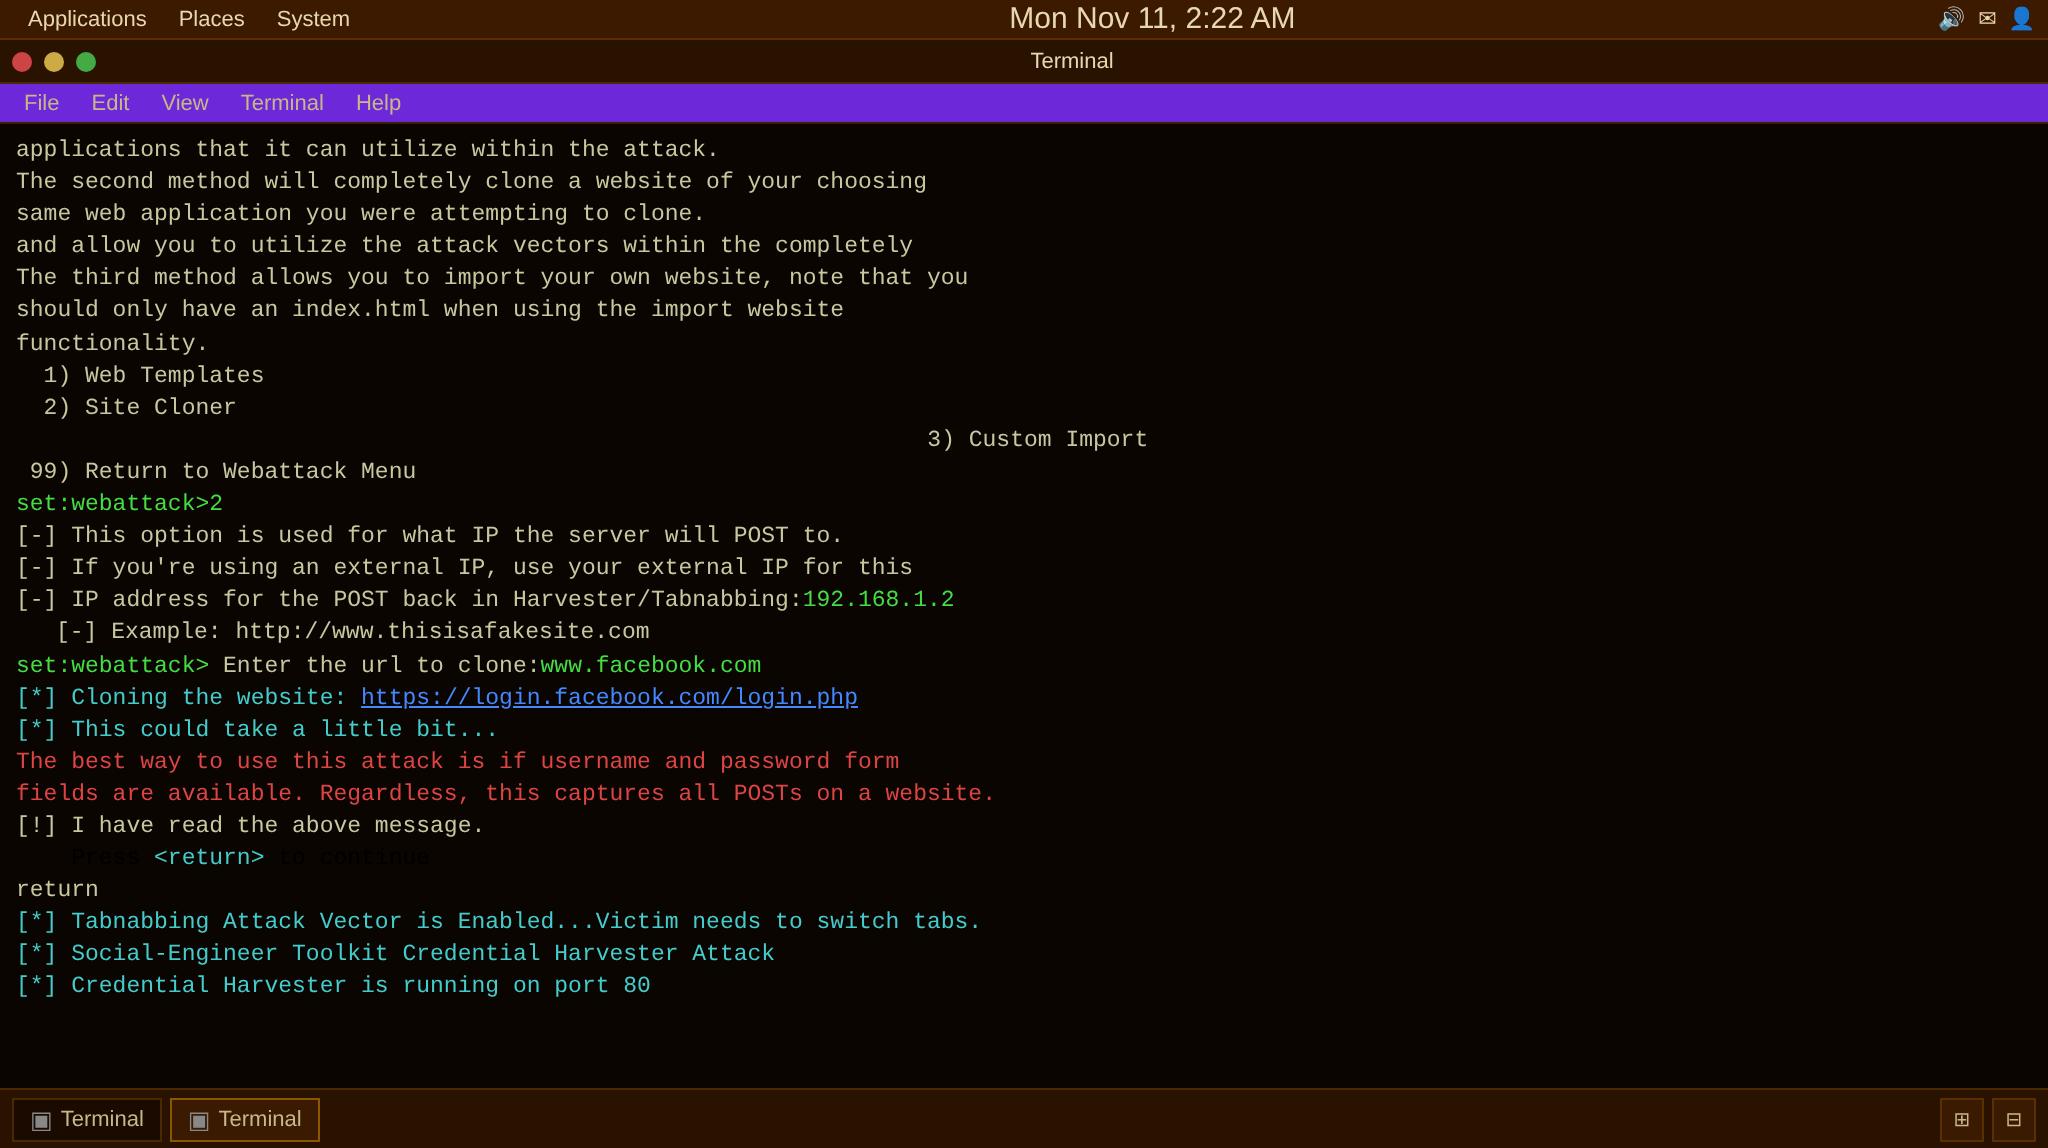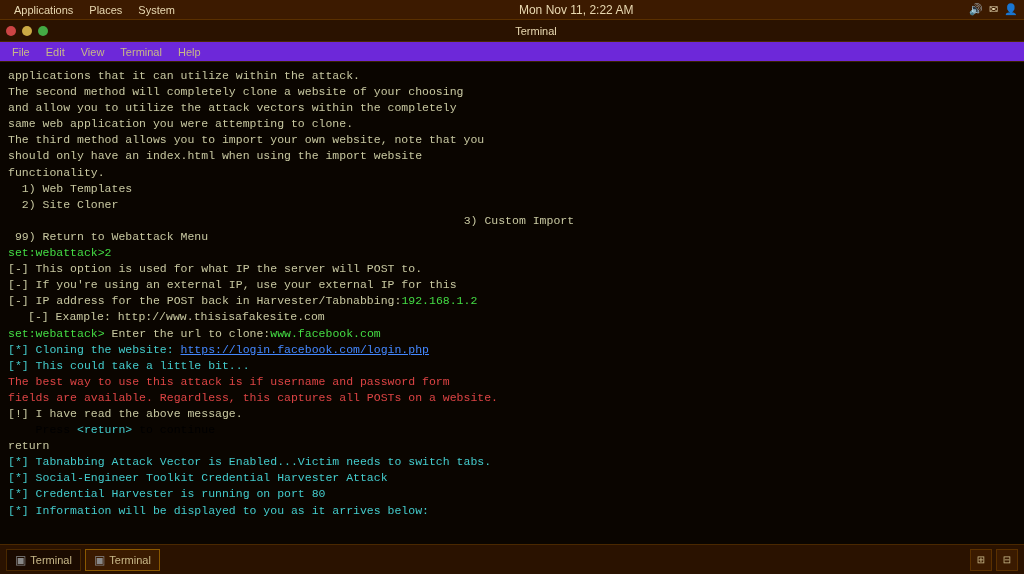--- a/index.html
+++ b/index.html
@@ -28,21 +28,21 @@
       gap: 0;
     }
     .top-menu-item {
       color: #e8d8b0;
       font-size: 11px;
       padding: 2px 8px;
       cursor: pointer;
     }
     #top-bar-center {
       color: #e8d8b0;
-      font-size: 12px;
+      font-size: 15px;
     }
     #top-bar-right {
       display: flex;
       align-items: center;
       gap: 6px;
       color: #e8d8b0;
       font-size: 11px;
     }
 
     
@@ -205,22 +205,22 @@
   <span class="menu-item">Help</span>
 </div>
 
 <div id="terminal">
 
 
   <div id="terminal-content">
       <span class="term-line" style="color: rgb(200, 200, 160);">applications that it can utilize within the attack.</span>
       <span class="term-line" style="color: rgb(200, 200, 160);"></span>
       <span class="term-line" style="color: rgb(200, 200, 160);">The second method will completely clone a website of your choosing</span>
+      <span class="term-line" style="color: rgb(200, 200, 160);">same web application you were attempting to clone.</span>
       <span class="term-line" style="color: rgb(200, 200, 160);">and allow you to utilize the attack vectors within the completely</span>
-      <span class="term-line" style="color: rgb(200, 200, 160);">same web application you were attempting to clone.</span>
       <span class="term-line" style="color: rgb(200, 200, 160);"></span>
       <span class="term-line" style="color: rgb(200, 200, 160);">The third method allows you to import your own website, note that you</span>
       <span class="term-line" style="color: rgb(200, 200, 160);">should only have an index.html when using the import website</span>
       <span class="term-line" style="color: rgb(200, 200, 160);">functionality.</span>
       <span class="term-line" style="color: rgb(200, 200, 160);"></span>
       <span class="term-line" style="color: rgb(200, 200, 160);">  1) Web Templates</span>
       <span class="term-line" style="color: rgb(200, 200, 160);">  2) Site Cloner</span>
       <span class="term-line" style="color: rgb(200, 200, 160); text-align: center;">  3) Custom Import</span>
       <span class="term-line" style="color: rgb(200, 200, 160);"></span>
       <span class="term-line" style="color: rgb(200, 200, 160);"> 99) Return to Webattack Menu</span>
@@ -238,21 +238,20 @@
       <span class="term-line" style="color: rgb(221, 68, 68);">The best way to use this attack is if username and password form</span>
       <span class="term-line" style="color: rgb(221, 68, 68);">fields are available. Regardless, this captures all POSTs on a website.</span>
       <span class="term-line" style="color: rgb(200, 200, 160);">[!] I have read the above message.</span>
       <span class="term-line" style="color: rgb(200, 200, 160);"></span>
       <span class="term-line">    Press <span style="color:#44cccc">&lt;return&gt;</span> to continue</span>
       <span class="term-line" style="color: rgb(200, 200, 160);">return</span>
       <span class="term-line" style="color: rgb(200, 200, 160);"></span>
       <span class="term-line" style="color: rgb(68, 204, 204);">[*] Tabnabbing Attack Vector is Enabled...Victim needs to switch tabs.</span>
       <span class="term-line" style="color: rgb(68, 204, 204);">[*] Social-Engineer Toolkit Credential Harvester Attack</span>
       <span class="term-line" style="color: rgb(68, 204, 204);">[*] Credential Harvester is running on port 80</span>
-      <span class="term-line" style="color: rgb(68, 204, 204);">[*] Information will be displayed to you as it arrives below:</span>
     </div>
 </div>
 
 <div id="taskbar">
   <div class="taskbar-item">
     <span style="color:#888;font-size:12px;">▣</span>
     <span>Terminal</span>
   </div>
   <div class="taskbar-item active">
     <span style="color:#888;font-size:12px;">▣</span>

